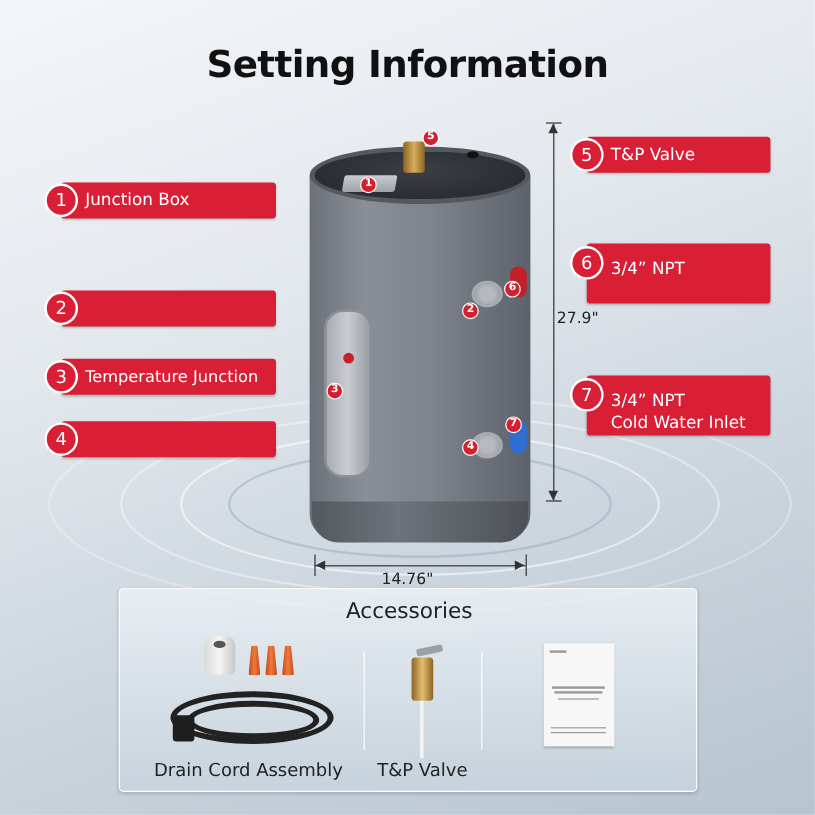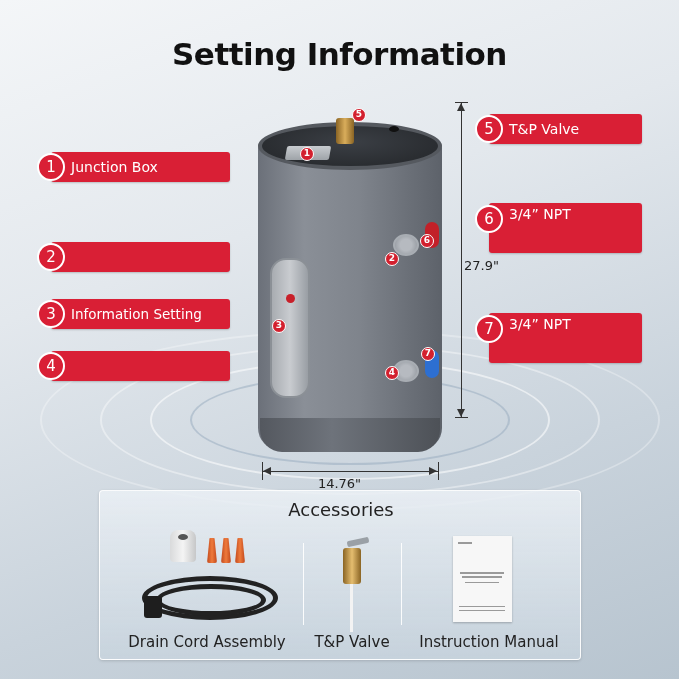--- a/index.html
+++ b/index.html
@@ -88,21 +88,21 @@
     position: absolute; left: 0; top: 1px; width: 28px; height: 28px; border-radius: 50%;
     background: #d91f35; border: 2px solid #fff; color: #fff; font-size: 15px;
     text-align: center; line-height: 24px; z-index: 2;
   }
   .callout .text {
     position: absolute; left: 34px; top: 0; right: 4px; color: #fff; font-size: 14px;
     line-height: 30px; white-space: nowrap; z-index: 2;
   }
   .callout.tall { height: 50px; }
   .callout.tall .num { top: 2px; }
-  .callout.tall .text { line-height: 19px; top: 2px; }
+  .callout.tall .text { line-height: 19px; top: 12px; }
 
   
   .acc-box {
     position: absolute; left: 99px; top: 490px; width: 482px; height: 170px;
     background: linear-gradient(180deg, rgba(235,240,245,0.85), rgba(200,212,222,0.75));
     border: 1px solid rgba(255,255,255,0.9); border-radius: 4px;
     box-shadow: 0 1px 3px rgba(0,0,0,0.15);
   }
   .acc-title { position: absolute; left: 0; width: 482px; top: 8px; text-align: center; font-size: 18px; color: #222; }
   .acc-divider { position: absolute; top: 52px; width: 1px; height: 82px; background: rgba(255,255,255,0.9); }
@@ -177,21 +177,21 @@
   <div class="num">1</div>
   <div class="text">Junction Box</div>
 </div>
 <div class="callout" style="left:37px;top:242px;width:193px;">
   <div class="bar"></div>
   <div class="num">2</div>
 </div>
 <div class="callout" style="left:37px;top:299px;width:193px;">
   <div class="bar"></div>
   <div class="num">3</div>
-  <div class="text" style="font-size:13.5px;">Information Setting</div>
+  <div class="text" style="font-size:13.5px;">Temperature Junction</div>
 </div>
 <div class="callout" style="left:37px;top:351px;width:193px;">
   <div class="bar"></div>
   <div class="num">4</div>
 </div>
 
 <div class="callout" style="left:475px;top:114px;width:167px;">
   <div class="bar"></div>
   <div class="num">5</div>
   <div class="text">T&amp;P Valve</div>
@@ -201,30 +201,30 @@
   <div class="num">6</div>
   <div class="text">
     <div>3/4”  NPT</div>
   </div>
 </div>
 <div class="callout tall" style="left:475px;top:313px;width:167px;">
   <div class="bar"></div>
   <div class="num">7</div>
   <div class="text">
     <div>3/4”  NPT</div>
+    <div>Cold Water Inlet</div>
   </div>
 </div>
 
 <div class="acc-box">
   <div class="acc-title">Accessories</div>
   <div class="acc-divider" style="left:203px;"></div>
   <div class="acc-divider" style="left:301px;"></div>
   <div class="acc-label" style="left:22px;width:170px;">Drain Cord Assembly</div>
   <div class="acc-label" style="left:206px;width:92px;">T&amp;P Valve</div>
-  <div class="acc-label" style="left:304px;width:170px;">Instruction Manual</div>
 </div>
 
 <div>
   <div class="gland"></div>
   <div class="wirenut" style="left:207px;"></div>
   <div class="wirenut" style="left:221px;"></div>
   <div class="wirenut" style="left:235px;"></div>
   <div class="cord" style="left:142px;top:576px;width:136px;height:44px;"></div>
   <div class="cord" style="left:156px;top:584px;width:110px;height:32px;"></div>
   <div class="plug"></div>

